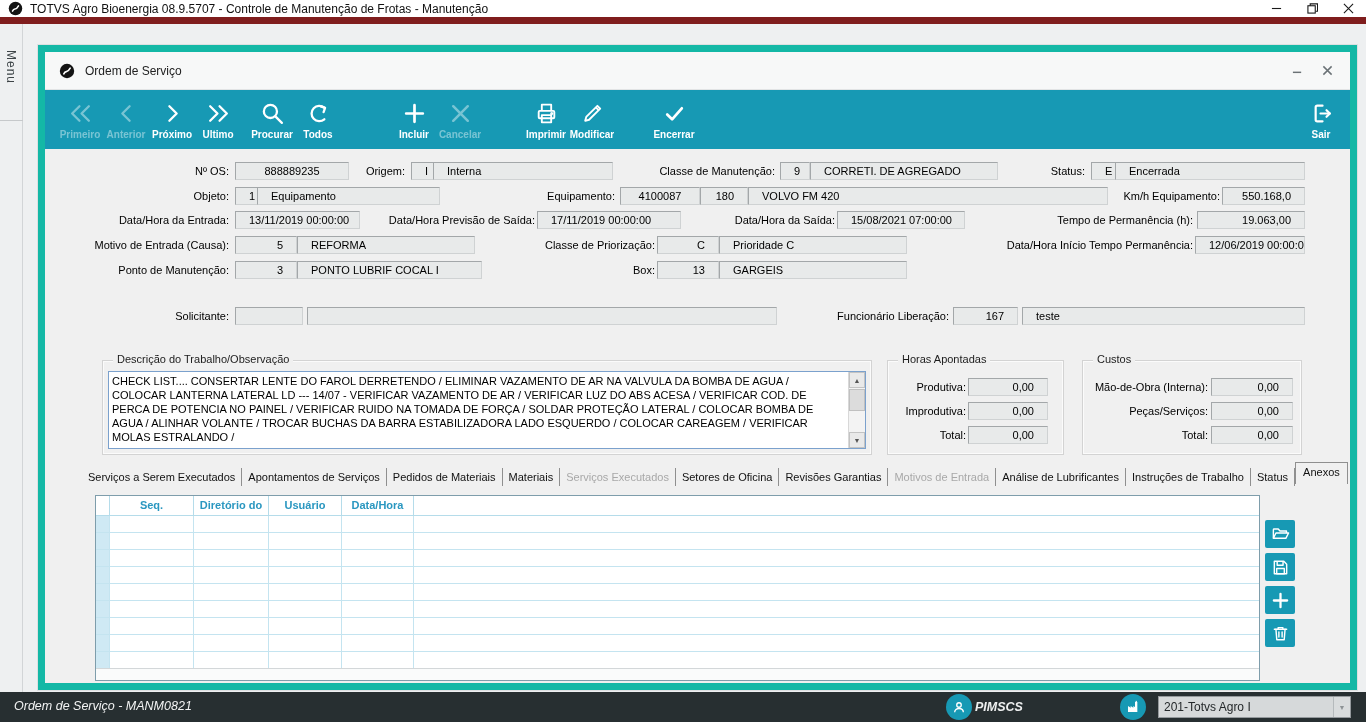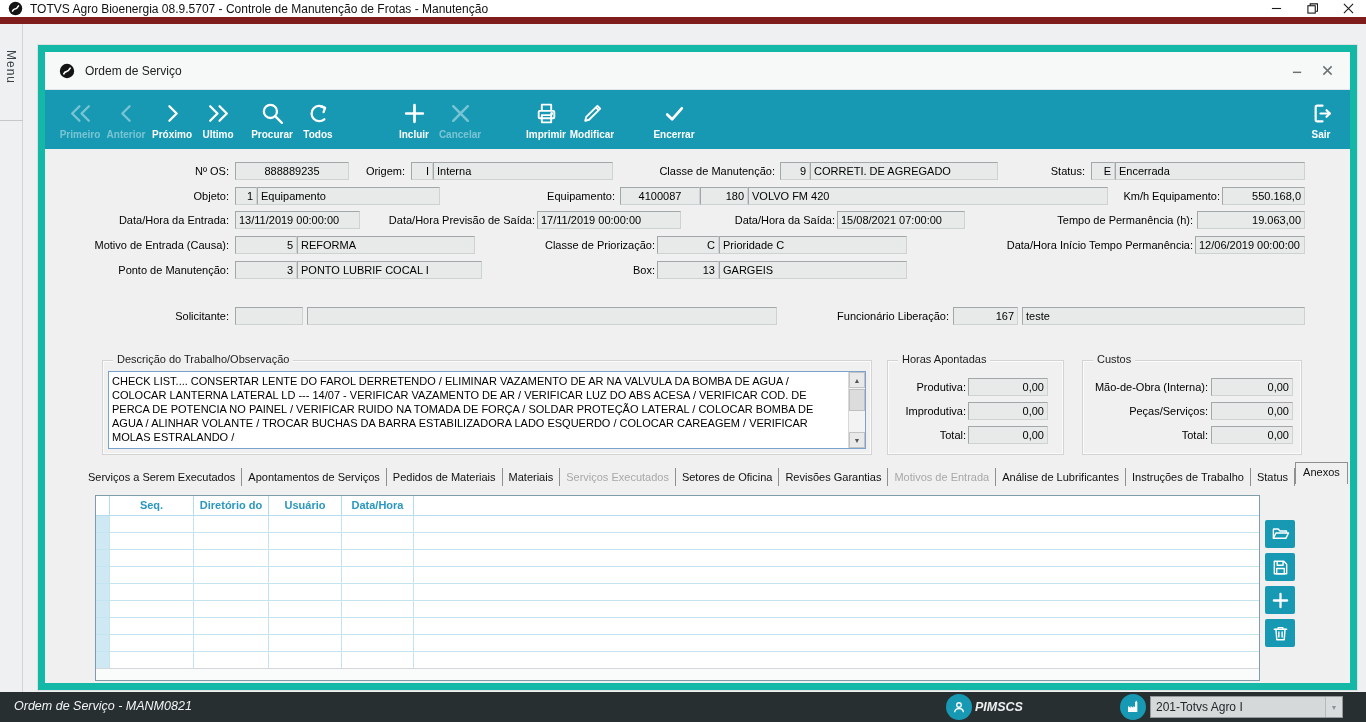--- a/index.html
+++ b/index.html
@@ -47,21 +47,21 @@
     color:#fff; cursor:default; padding-top:2px; }
   .tbtn svg { width:25px; height:25px; display:block; }
   .tbtn .lbl { font-size:10px; font-weight:bold; margin-top:3px; white-space:nowrap; }
   .tbtn.disabled { opacity:.42; }
   .gap1 { margin-left:8px; } .gap2 { margin-left:50px; } .gap3 { margin-left:40px; } .gap4 { margin-left:36px; }
   .tbtn.sair { margin-left:auto; margin-right:6px; }
 
   
   .flbl { position:absolute; height:18px; line-height:18px; text-align:right; color:#000; font-size:11px; white-space:nowrap; }
   .fld { position:absolute; height:18px; line-height:16px; background:#e8eaea; border:1px solid #a3a7a9;
-    border-bottom-color:#cfd2d3; border-right-color:#cfd2d3; padding:0 3px; font-size:11px;
+    border-bottom-color:#cfd2d3; border-right-color:#cfd2d3; padding:0 13px; font-size:11px;
     white-space:nowrap; overflow:hidden; }
   .fld.center { text-align:center; } .fld.right { text-align:right; }
 
   .groupbox { position:absolute; border:1px solid #d3d3d3; box-shadow:inset 0 0 0 1px #fbfbfb; }
   .gtitle { position:absolute; top:-8px; left:10px; background:#f0f0f0; padding:0 4px; font-size:11px; color:#1c1c1c; white-space:nowrap; }
 
   .txtarea { position:absolute; left:5px; top:10px; width:758px; height:78px; background:#fff;
     border:1px solid #7ba1cd; font-size:11px; line-height:14px; color:#000; padding:2px 22px 2px 3px; overflow:hidden; }
   .vscroll { position:absolute; right:1px; top:1px; bottom:1px; width:17px; background:#f3f3f3; border-left:1px solid #d8d8d8; }
   .varrow { position:absolute; left:0; width:16px; height:16px; background:#e9e9e9; border:1px solid #c3c3c3;
@@ -88,21 +88,21 @@
   .hscroll { position:absolute; left:0; bottom:0; width:100%; height:12px; background:#fafbfb; border-top:1px solid #d3d7d9; }
 
   .side-btns { position:absolute; left:1220px; top:468px; display:flex; flex-direction:column; gap:5px; }
   .sbtn { width:30px; height:28px; background:var(--accent); border-radius:2px; display:flex; align-items:center; justify-content:center; }
   .sbtn svg { width:19px; height:19px; }
 
   
   .statusbar { position:absolute; left:0; bottom:0; width:100%; height:30px; background:var(--sbbg); color:#fff; z-index:30; }
   .sb-program { position:absolute; left:14px; top:7px; font-size:12.5px; font-style:italic; color:#f2f3f3; }
   .sb-user { position:absolute; left:946px; top:2px; display:flex; align-items:center; gap:3px; }
-  .sb-company { position:absolute; left:1120px; top:2px; display:flex; align-items:center; gap:4px;text-align:center; }
+  .sb-company { position:absolute; left:1120px; top:2px; display:flex; align-items:center; gap:12px;text-align:center; }
   .circle-ic { width:26px; height:26px; border-radius:50%; background:var(--accent); display:flex; align-items:center; justify-content:center; }
   .circle-ic svg { width:16px; height:16px; }
   .sb-username { font-size:12.5px; font-style:italic; font-weight:bold; color:#eef0f0; }
   .dropdown { width:193px; height:22px; background:#d6d9da; border:1px solid #94999c; display:flex; align-items:center;
     padding-left:5px; color:#24282a; font-size:12px; }
   .dd-arrow { margin-left:auto; width:17px; height:100%; border-left:1px solid #b5babc; display:flex;
     align-items:center; justify-content:center; color:#8d9396; font-size:7px; background:#d9dcdd; }
 </style>
 </head>
 <body>

